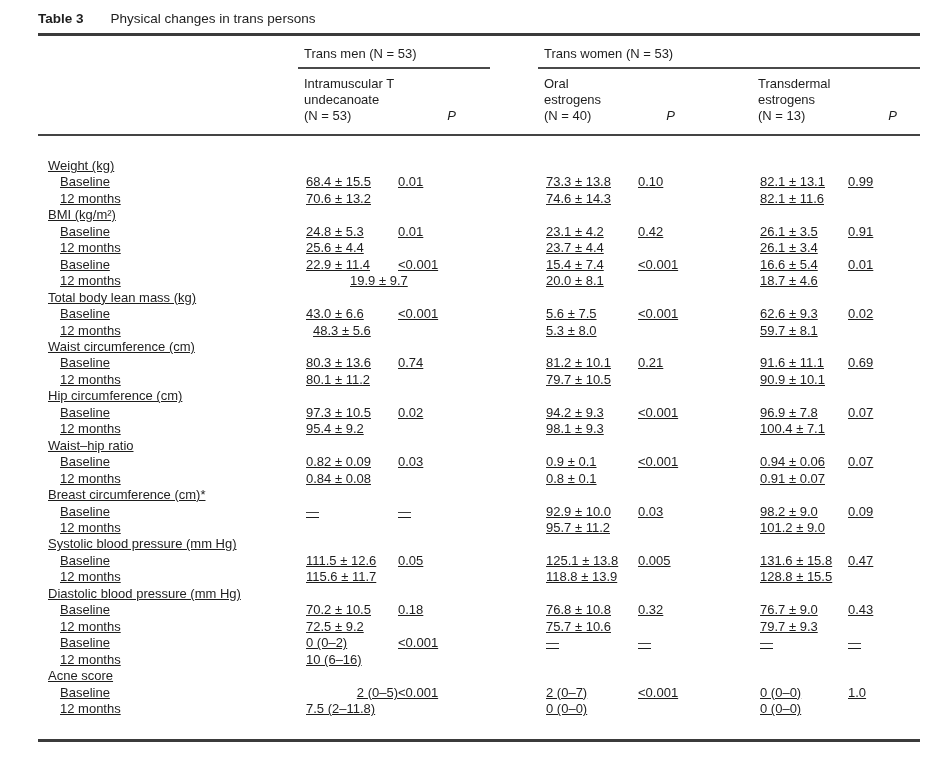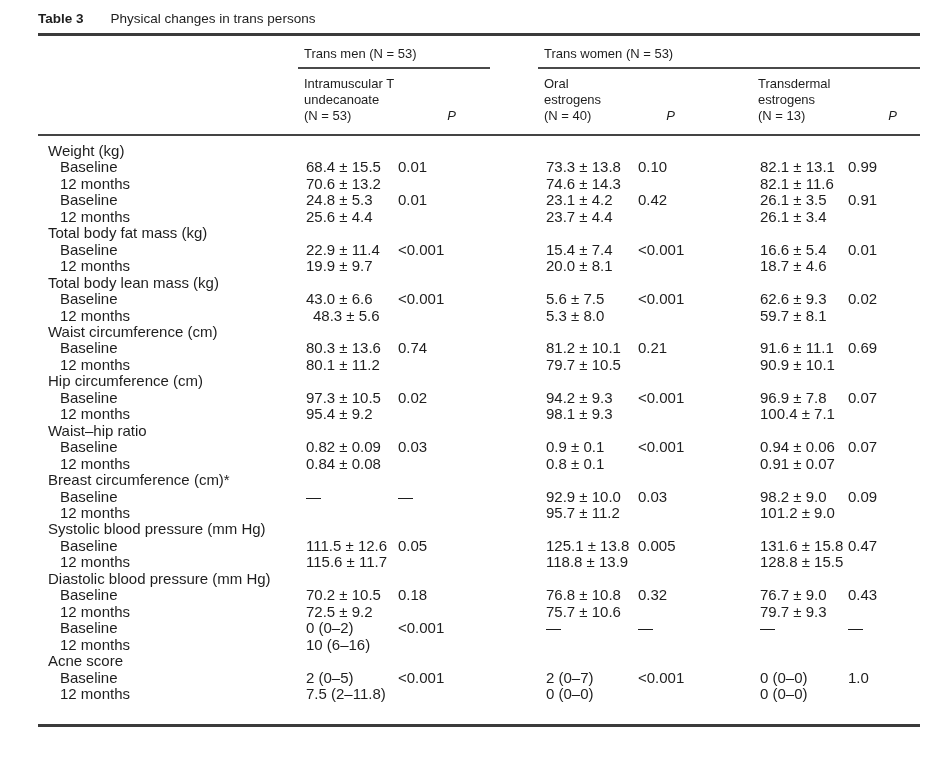--- a/index.html
+++ b/index.html
@@ -44,21 +44,21 @@
   .ch.c5{grid-column:5;}
   .ch.c8{grid-column:8;}
   .ch.phead{font-style:italic;align-self:end;text-align:right;}
   .ch.p1{grid-column:3;padding-right:34px;}
   .ch.p2{grid-column:6;padding-right:35px;}
   .ch.p3{grid-column:9;padding-right:23px;}
   .hspace{grid-column:1;grid-row:1 / span 2;}
   .hgrid{padding-bottom:10px;}
 
   
-  .tbody{padding-top:7px;padding-bottom:22px;font-size:15px;}
+  .tbody{padding-top:22px;padding-bottom:22px;font-size:13px;text-decoration:underline;}
   .row{line-height:16.45px;}
   .cell{white-space:nowrap;}
   .cell.label{grid-column:1 / span 3;padding-left:10px;}
   .cell.label.sub{padding-left:22px;grid-column:1;}
   .cell.val{text-align:left;padding-left:8px;}
   .cell.p{}
   .cell.p.c3{padding-right:16px;}
   .cell.p.c6{padding-right:4px;}
   .cell.p.c9{padding-right:2px;}
 </style>
@@ -122,49 +122,49 @@
           <div class="cell val c8" style="grid-column: 8;">82.1 ± 13.1</div>
           <div class="cell p c9" style="grid-column: 9;">0.99</div>
         </div>
         <div class="row">
           <div class="cell label sub">12 months</div>
           <div class="cell val c2" style="grid-column: 2;">70.6 ± 13.2</div>
           <div class="cell val c5" style="grid-column: 5;">74.6 ± 14.3</div>
           <div class="cell val c8" style="grid-column: 8;">82.1 ± 11.6</div>
         </div>
         <div class="row">
+          <div class="cell label">BMI (kg/m²)</div>
+        </div>
+        <div class="row">
           <div class="cell label sub">Baseline</div>
           <div class="cell val c2" style="grid-column: 2;">24.8 ± 5.3</div>
           <div class="cell p c3" style="grid-column: 3;">0.01</div>
           <div class="cell val c5" style="grid-column: 5;">23.1 ± 4.2</div>
           <div class="cell p c6" style="grid-column: 6;">0.42</div>
           <div class="cell val c8" style="grid-column: 8;">26.1 ± 3.5</div>
           <div class="cell p c9" style="grid-column: 9;">0.91</div>
         </div>
         <div class="row">
           <div class="cell label sub">12 months</div>
           <div class="cell val c2" style="grid-column: 2;">25.6 ± 4.4</div>
           <div class="cell val c5" style="grid-column: 5;">23.7 ± 4.4</div>
           <div class="cell val c8" style="grid-column: 8;">26.1 ± 3.4</div>
         </div>
         <div class="row">
-          <div class="cell label">Total body fat mass (kg)</div>
-        </div>
-        <div class="row">
           <div class="cell label sub">Baseline</div>
           <div class="cell val c2" style="grid-column: 2;">22.9 ± 11.4</div>
           <div class="cell p c3" style="grid-column: 3;">&lt;0.001</div>
           <div class="cell val c5" style="grid-column: 5;">15.4 ± 7.4</div>
           <div class="cell p c6" style="grid-column: 6;">&lt;0.001</div>
           <div class="cell val c8" style="grid-column: 8;">16.6 ± 5.4</div>
           <div class="cell p c9" style="grid-column: 9;">0.01</div>
         </div>
         <div class="row">
           <div class="cell label sub">12 months</div>
-          <div class="cell val c2" style="grid-column: 2;">19.9 ± 9.7</div>
+          <div class="cell val c2" style="grid-column: 2; margin-left: 44px;">19.9 ± 9.7</div>
           <div class="cell val c5" style="grid-column: 5;">20.0 ± 8.1</div>
           <div class="cell val c8" style="grid-column: 8;">18.7 ± 4.6</div>
         </div>
         <div class="row">
           <div class="cell label">Total body lean mass (kg)</div>
         </div>
         <div class="row">
           <div class="cell label sub">Baseline</div>
           <div class="cell val c2" style="grid-column: 2;">43.0 ± 6.6</div>
           <div class="cell p c3" style="grid-column: 3;">&lt;0.001</div>
@@ -297,21 +297,21 @@
         </div>
         <div class="row">
           <div class="cell label sub">12 months</div>
           <div class="cell val c2" style="grid-column: 2;">10 (6–16)</div>
         </div>
         <div class="row">
           <div class="cell label">Acne score</div>
         </div>
         <div class="row">
           <div class="cell label sub">Baseline</div>
-          <div class="cell val c2" style="grid-column: 2;">2 (0–5)</div>
+          <div class="cell val c2" style="grid-column: 2; text-align: right;">2 (0–5)</div>
           <div class="cell p c3" style="grid-column: 3;">&lt;0.001</div>
           <div class="cell val c5" style="grid-column: 5;">2 (0–7)</div>
           <div class="cell p c6" style="grid-column: 6;">&lt;0.001</div>
           <div class="cell val c8" style="grid-column: 8;">0 (0–0)</div>
           <div class="cell p c9" style="grid-column: 9;">1.0</div>
         </div>
         <div class="row">
           <div class="cell label sub">12 months</div>
           <div class="cell val c2" style="grid-column: 2;">7.5 (2–11.8)</div>
           <div class="cell val c5" style="grid-column: 5;">0 (0–0)</div>

